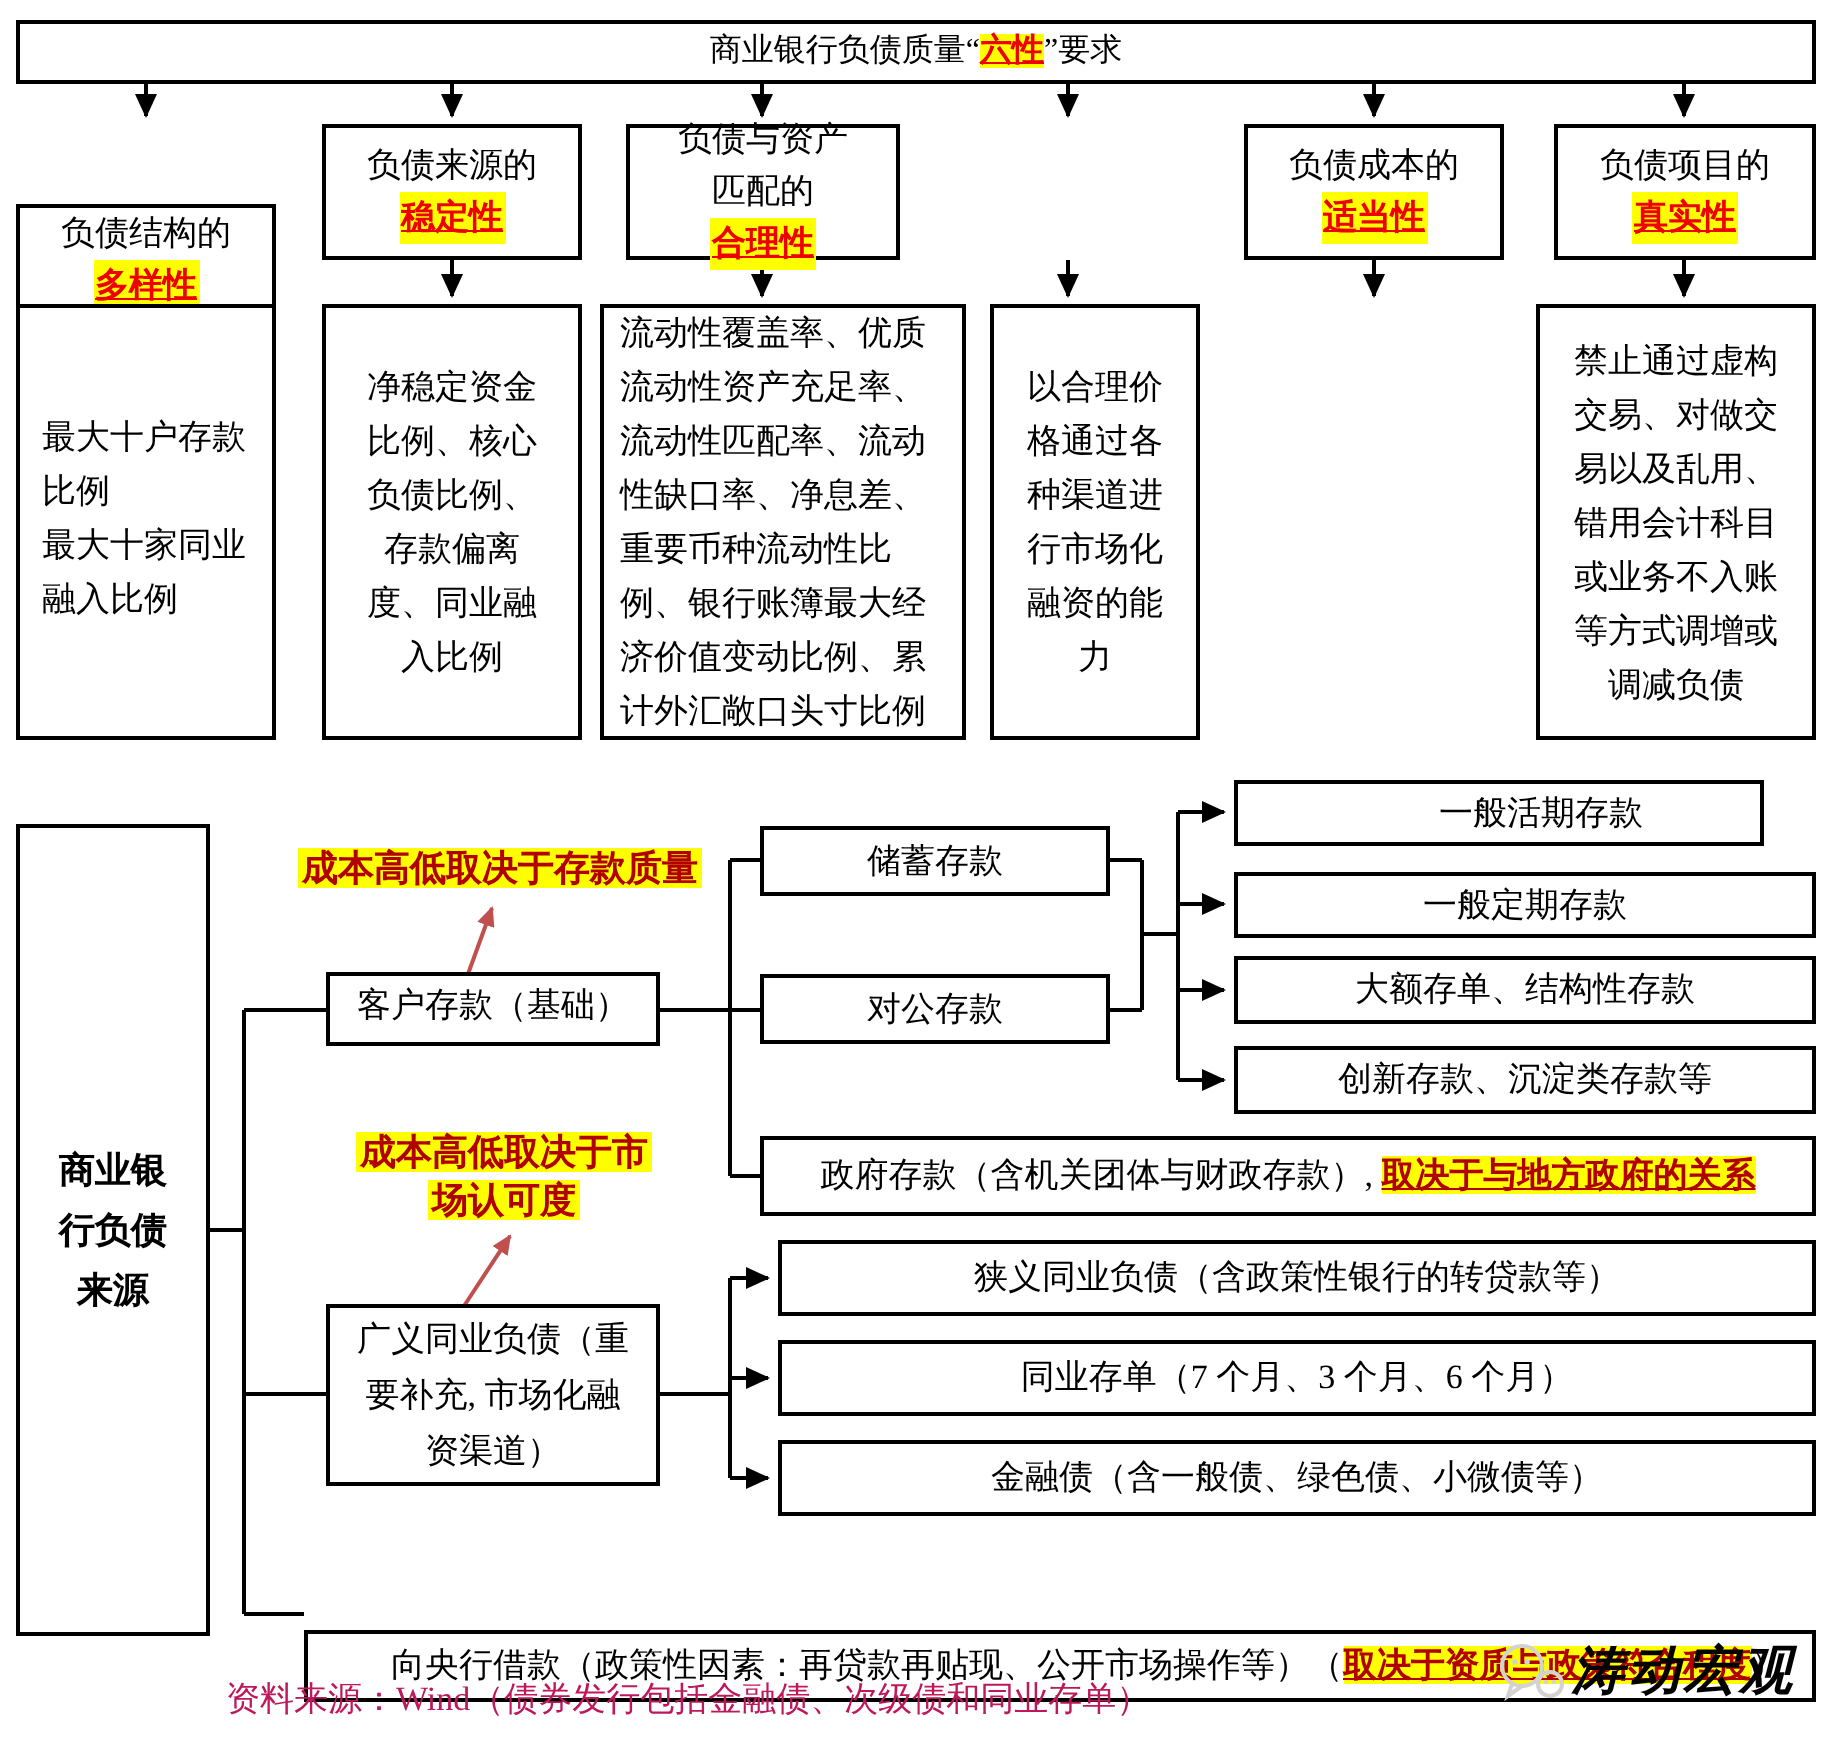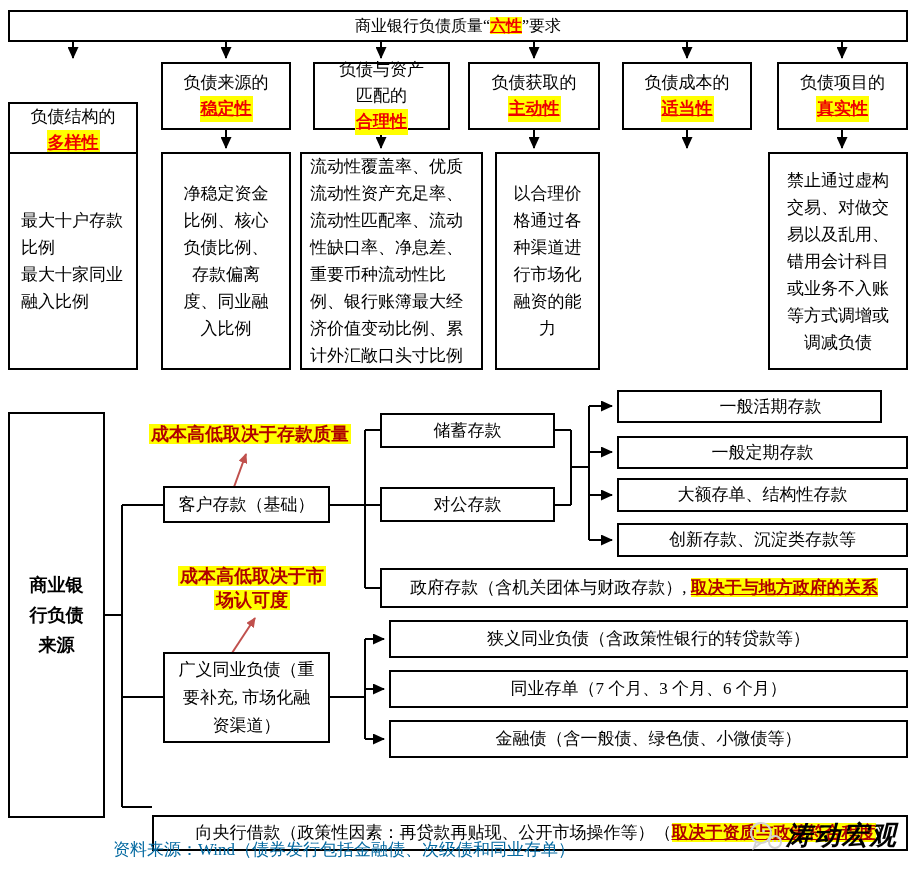--- a/index.html
+++ b/index.html
@@ -14,21 +14,21 @@
   .hd .hl{display:inline-block;padding:0 1px;}
   .inline-hl{background:#ffff00;color:#b00000;font-weight:bold;text-decoration:underline;}
   .detail{line-height:27px;padding:4px 10px;}
   .d-left{align-items:flex-start;text-align:left;white-space:pre-line;}
   .note{position:absolute;font-size:18px;line-height:24px;font-weight:bold;color:#b00000;
         text-align:center;}
   .note .nhl{background:#ffff00;padding:0 2px;box-decoration-break:clone;-webkit-box-decoration-break:clone;}
   .root-box{font-weight:bold;font-size:18px;line-height:30px;}
   .single{white-space:nowrap;font-size:17px;}
   svg.wires{position:absolute;left:0;top:0;pointer-events:none;}
-  .footer-src{position:absolute;left:113px;top:838px;font-size:17px;color:#0369a1;}
+  .footer-src{position:absolute;left:113px;top:838px;font-size:17px;color:#be185d;}
   .watermark{position:absolute;left:748px;top:818px;display:flex;align-items:center;gap:4px;
              color:#000000;font-size:26px;font-weight:bold;font-style:italic;letter-spacing:2px;}
 </style>
 </head>
 <body>
 
 <div id="stage">
 
   <svg class="wires" width="920" height="872" viewBox="0 0 920 872">
     <defs>
@@ -95,44 +95,41 @@
 
   <div class="box hd" style="left:8px;top:62px;width:130px;height:56px;padding:0 6px;margin-top:40px;">
     <div><span class="pre">负债结构的</span><span class="hl">多样性</span></div>
   </div>
   <div class="box hd" style="left:161px;top:62px;width:130px;height:68px;padding:0 6px;">
     <div><span class="pre">负债来源的</span><span class="hl">稳定性</span></div>
   </div>
   <div class="box hd" style="left:313px;top:62px;width:137px;height:68px;padding:0 22px;">
     <div><span class="pre">负债与资产匹配的</span><span class="hl">合理性</span></div>
   </div>
-  <div class="box hd" style="left:468px;top:62px;width:132px;height:68px;padding:0 6px;">
-    <div><span class="pre">负债获取的</span><span class="hl">主动性</span></div>
-  </div>
   <div class="box hd" style="left:622px;top:62px;width:130px;height:68px;padding:0 6px;">
     <div><span class="pre">负债成本的</span><span class="hl">适当性</span></div>
   </div>
   <div class="box hd" style="left:777px;top:62px;width:131px;height:68px;padding:0 6px;">
     <div><span class="pre">负债项目的</span><span class="hl">真实性</span></div>
   </div>
 
-  <div class="box detail d-left" style="left:8px;top:152px;width:130px;height:218px;padding:4px 11px;">最大十户存款比例
+  <div class="box detail d-left" style="left:8px;top:152px;width:130px;height:218px;padding:4px 11px;font-family:Liberation Mono, monospace;">最大十户存款比例
 最大十家同业融入比例</div>
   <div class="box detail" style="left:161px;top:152px;width:130px;height:218px;padding:4px 18px;">净稳定资金比例、核心负债比例、存款偏离度、同业融入比例</div>
   <div class="box detail" style="left:300px;top:152px;width:183px;height:218px;align-items:flex-start;text-align:left;padding:4px 8px;">流动性覆盖率、优质流动性资产充足率、流动性匹配率、流动性缺口率、净息差、重要币种流动性比例、银行账簿最大经济价值变动比例、累计外汇敞口头寸比例</div>
   <div class="box detail" style="left:495px;top:152px;width:105px;height:218px;padding:4px 14px;">以合理价格通过各种渠道进行市场化融资的能力</div>
   <div class="box detail" style="left:768px;top:152px;width:140px;height:218px;padding:4px 15px;">禁止通过虚构交易、对做交易以及乱用、错用会计科目或业务不入账等方式调增或调减负债</div>
 
   <div class="box root-box" style="left:8px;top:412px;width:97px;height:406px;padding:0 18px;">商业银行负债来源</div>
 
   <div class="note" style="left:140px;top:422px;width:220px;">
     <span class="nhl">成本高低取决于存款质量</span>
   </div>
 
-  <div class="box single" style="left:163px;top:486px;width:167px;height:37px;">客户存款（基础）</div>
+  <div class="box single" style="left:163px;top:486px;width:167px;height:37px;font-family:Liberation Mono, monospace;">客户存款（基础）</div>
 
   <div class="note" style="left:172px;top:564px;width:160px;">
     <span class="nhl">成本高低取决于市场认可度</span>
   </div>
 
   <div class="box" style="left:163px;top:652px;width:167px;height:91px;padding:0 10px;line-height:28px;">广义同业负债（重要补充, 市场化融资渠道）</div>
 
   <div class="box single" style="left:380px;top:413px;width:175px;height:35px;">储蓄存款</div>
   <div class="box single" style="left:380px;top:487px;width:175px;height:35px;">对公存款</div>
 

